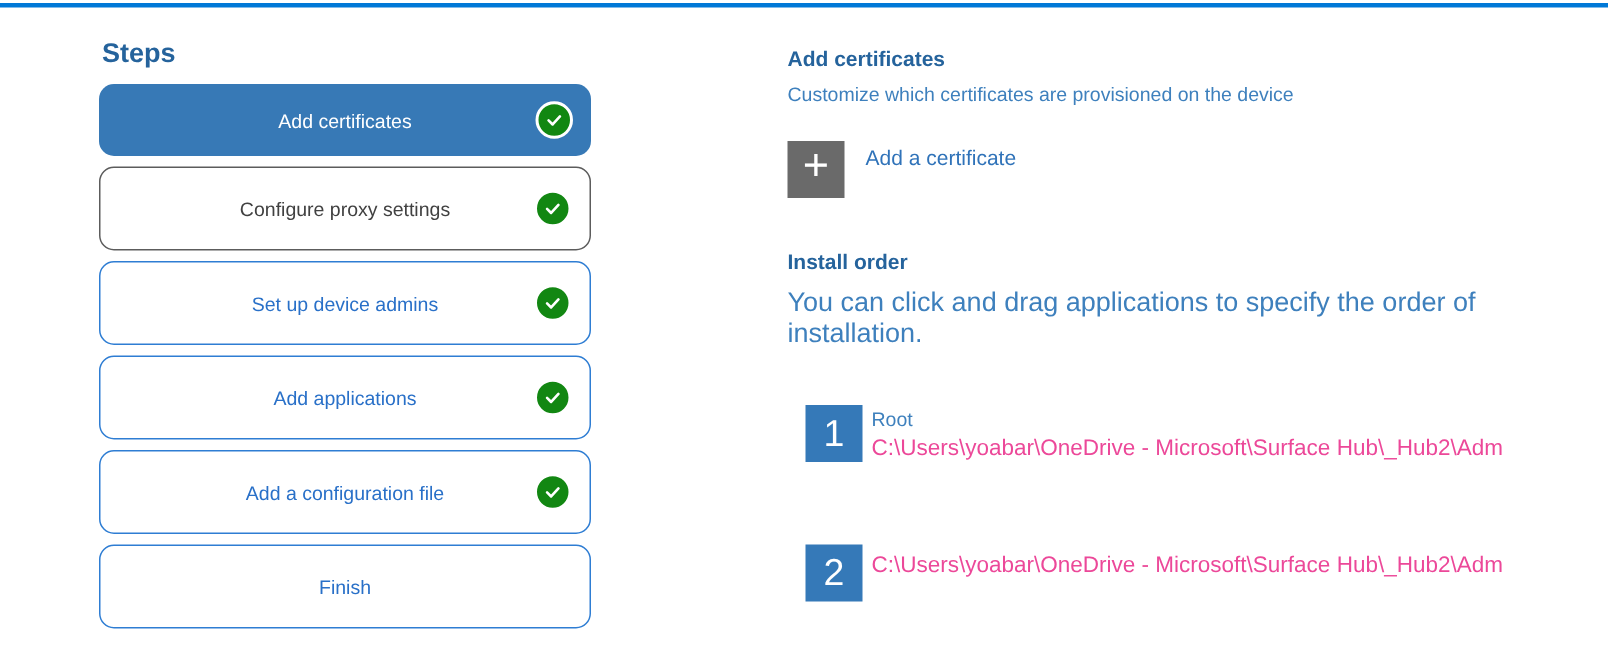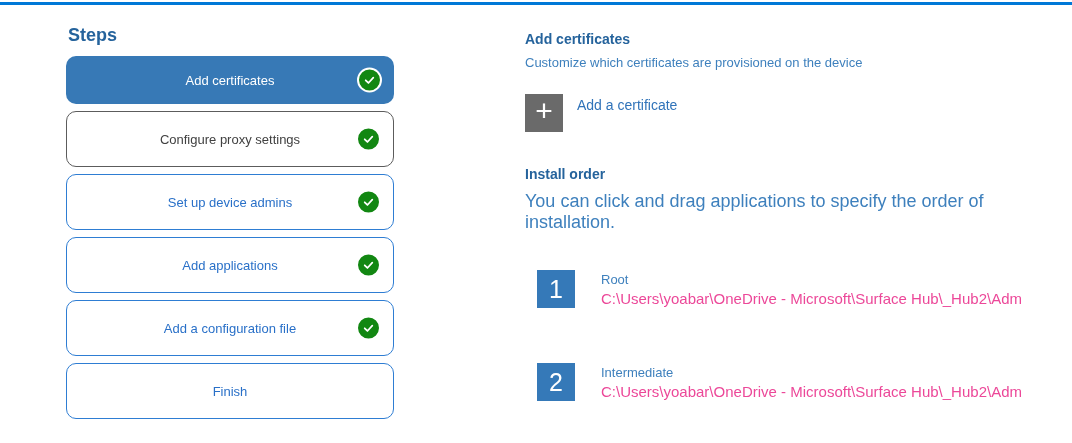--- a/index.html
+++ b/index.html
@@ -137,21 +137,21 @@
     width: 38px; height: 38px;
     background: #3579b8;
     color: #ffffff;
     font-size: 25px;
     font-weight: 300;
     display: flex;
     align-items: center;
     justify-content: center;
     flex: 0 0 auto;
   }
-  .item-text { margin-left: 26px; padding-top: 2px; }
+  .item-text { margin-left: 6px; padding-top: 2px; }
   .item-name {
     font-size: 13px;
     color: #3e80bd;
   }
   .item-path {
     font-size: 15px;
     color: #ec4899;
     margin-top: 3px;
     white-space: nowrap;
   }
@@ -236,18 +236,17 @@
     <div class="num-tile">1</div>
     <div class="item-text">
       <div class="item-name">Root</div>
       <div class="item-path">C:\Users\yoabar\OneDrive - Microsoft\Surface Hub\_Hub2\Adm</div>
     </div>
   </div>
 
   <div class="order-item second">
     <div class="num-tile">2</div>
     <div class="item-text">
-      <div class="item-name">Intermediate</div>
       <div class="item-path">C:\Users\yoabar\OneDrive - Microsoft\Surface Hub\_Hub2\Adm</div>
     </div>
   </div>
 
 </div>
 
 </body></html>

